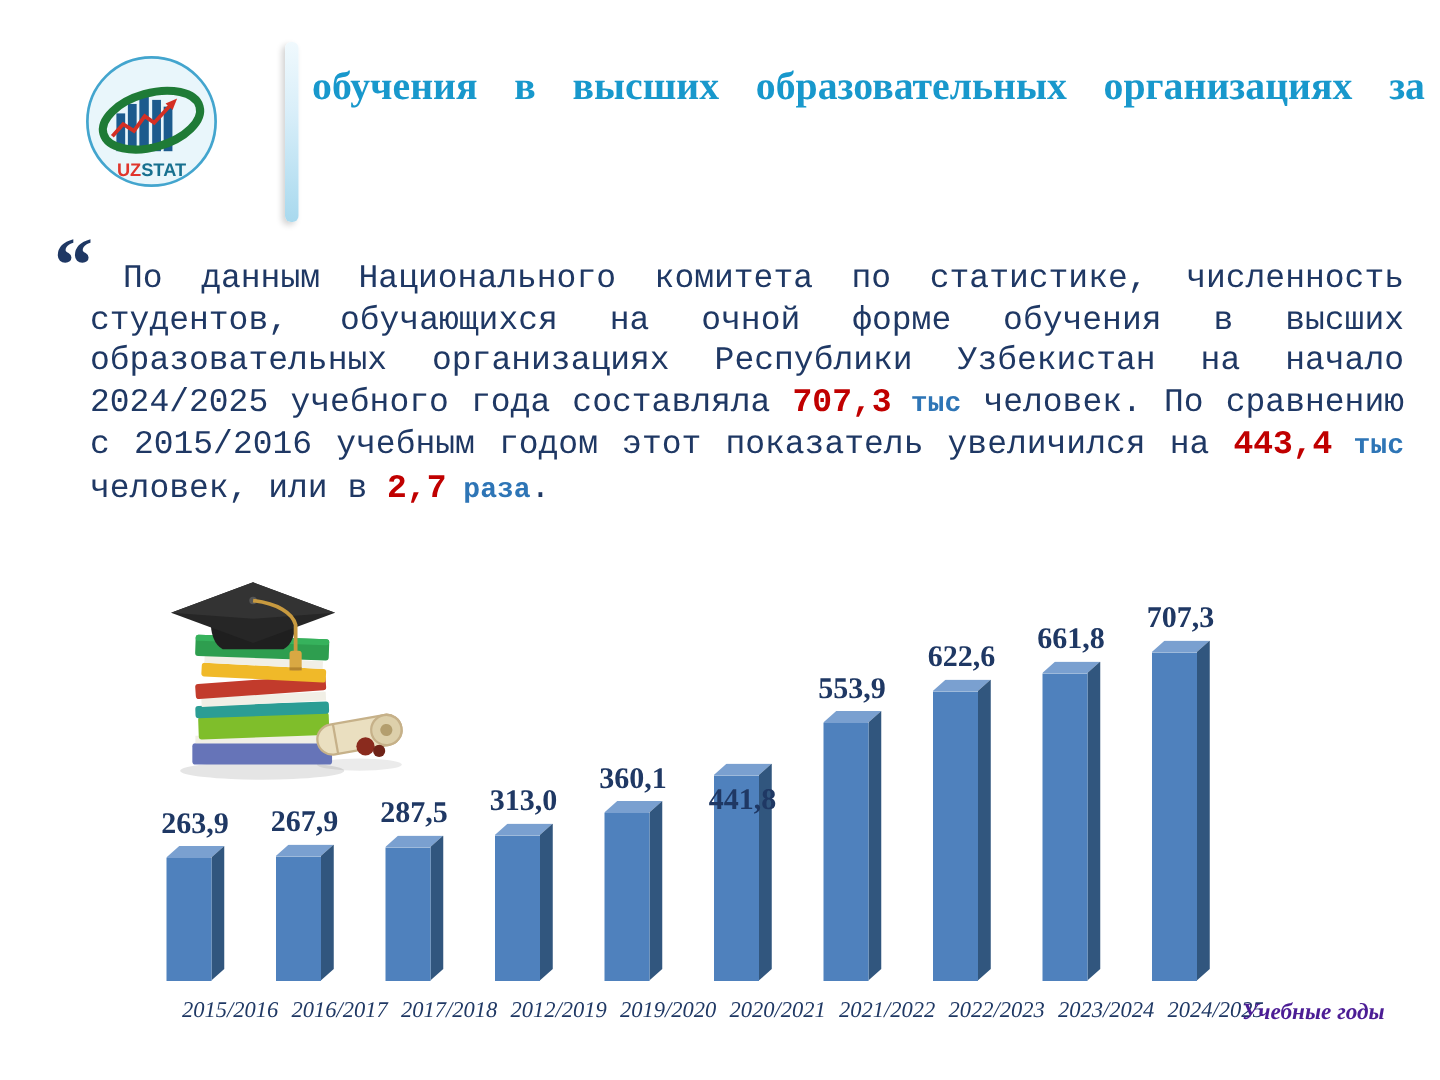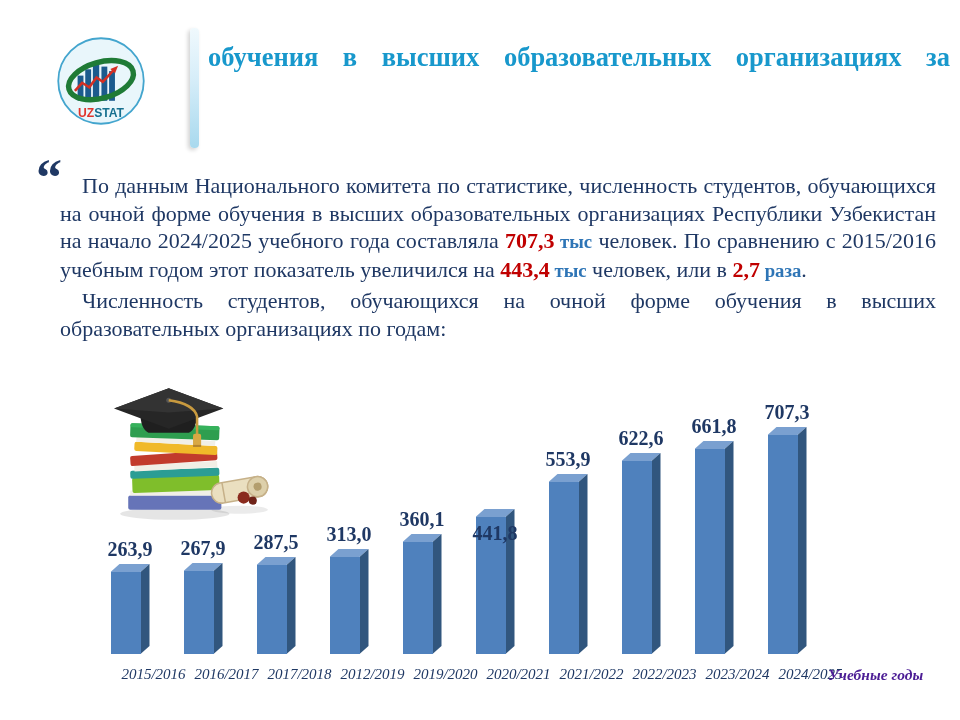--- a/index.html
+++ b/index.html
@@ -23,21 +23,21 @@
   .title .just{text-align:justify;text-align-last:justify;white-space:normal;}
   
   .quote{
     position:absolute;left:36px;top:152px;color:#1f3864;font-weight:bold;font-size:52px;
     font-family:"Liberation Serif",serif;line-height:1;
   }
   .bodytext{
     position:absolute;left:60px;top:172px;width:876px;
     color:#1f3864;font-size:22px;line-height:27.5px;text-align:justify;
   }
-  .bodytext p{margin:0 0 3px 0;text-indent:22px;}
+  .bodytext p{margin:0 0 3px 0;text-indent:22px;font-family:Liberation Mono, monospace;}
   .seg-r{color:#c00000;font-weight:bold;}
   .seg-b{color:#2e75b6;font-weight:bold;font-size:0.85em;}
   
   .books{position:absolute;left:110px;top:382px;width:162px;height:140px;}
   
   .chart{position:absolute;left:0;top:370px;width:960px;height:330px;}
   .chart *{position:absolute;}
   .bar-front{}
   .bar-value{
     text-align:center;color:#1f3864;font-weight:bold;font-size:20px;white-space:nowrap;
@@ -75,21 +75,20 @@
 <div class="divider"></div>
 
 <div class="title">
   <div class="line just">обучения в высших образовательных организациях за</div>
 </div>
 
 <div class="quote">“</div>
 
 <div class="bodytext">
   <p id="intro"><span class="">По данным Национального комитета по статистике, численность студентов, обучающихся на очной форме обучения в высших образовательных организациях Республики Узбекистан на начало 2024/2025 учебного года составляла </span><span class="seg-r">707,3</span><span class="seg-b"> тыс</span><span class=""> человек. По сравнению с 2015/2016 учебным годом этот показатель увеличился на </span><span class="seg-r">443,4</span><span class="seg-b"> тыс</span><span class=""> человек, или в </span><span class="seg-r">2,7</span><span class="seg-b"> раза</span><span class="">.</span></p>
-  <p>Численность студентов, обучающихся на очной форме обучения в высших образовательных организациях по годам:</p>
 </div>
 
 <div class="books">
   <svg viewBox="0 0 160 138" width="162" height="140">
     <ellipse cx="64" cy="130" rx="54" ry="6" fill="rgba(0,0,0,0.10)"></ellipse>
     <ellipse cx="128" cy="126" rx="28" ry="4" fill="rgba(0,0,0,0.08)"></ellipse>
 
     <rect x="18" y="112" width="92" height="14" rx="2" fill="#6674b8"></rect>
     <rect x="20" y="107" width="88" height="5" fill="#f1efe6"></rect>
     <rect x="22" y="93" width="86" height="15" rx="2" fill="#7fbe2b" transform="rotate(-2 65 100)"></rect>

